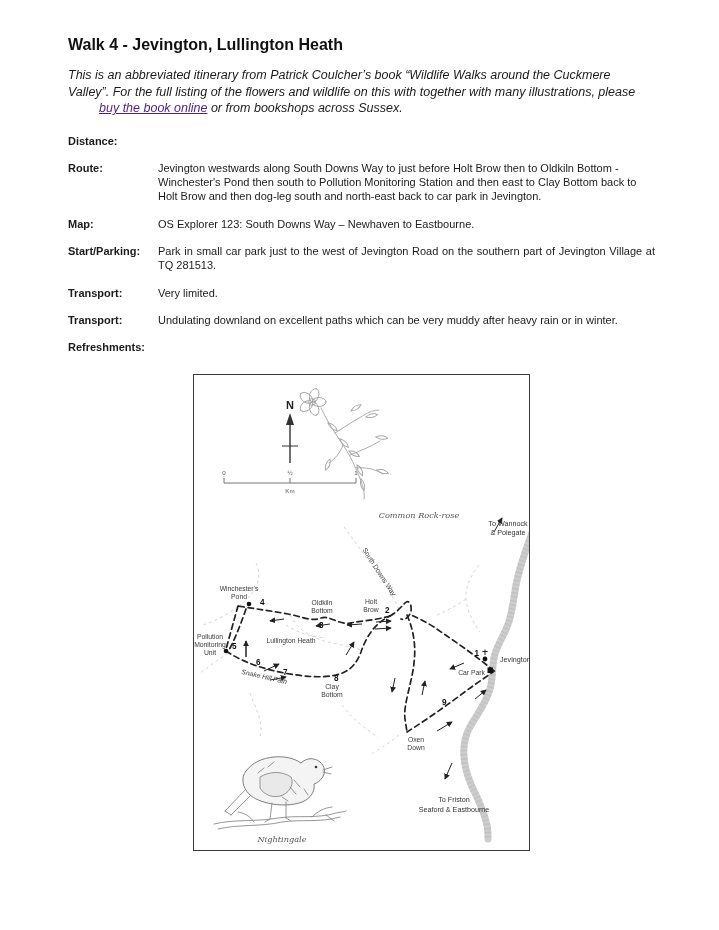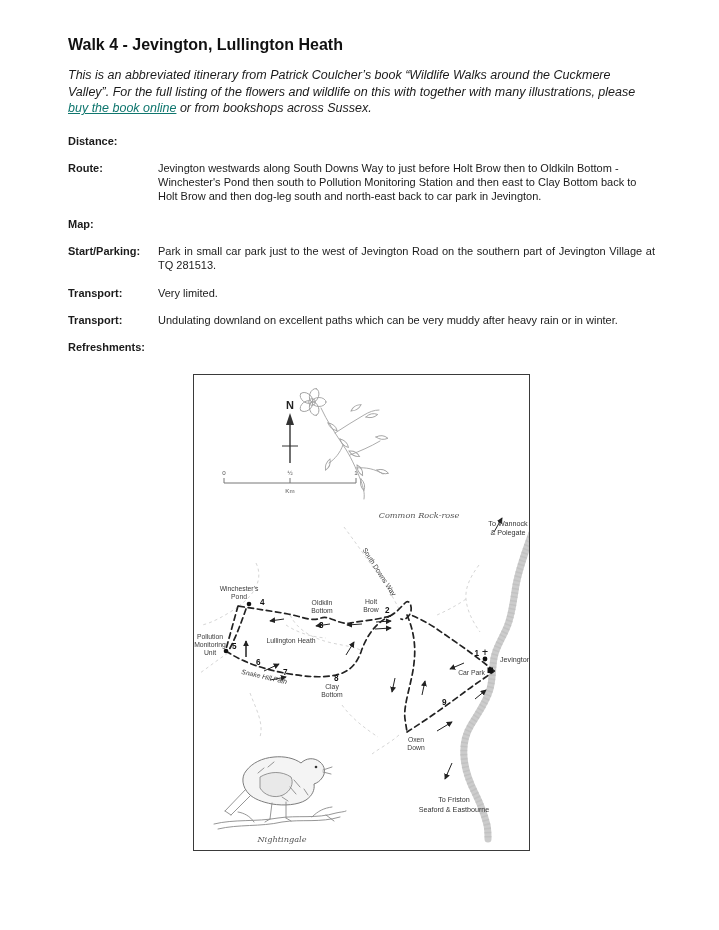--- a/index.html
+++ b/index.html
@@ -5,21 +5,21 @@
   * { margin:0; padding:0; box-sizing:border-box; }
   html,body { background:#ffffff; }
   body {
     width:719px; height:930px; overflow:hidden;
     font-family:"Liberation Sans", sans-serif;
     color:#1b1b1b;
     padding:36px 64px 0 68px;
   }
   .title { font-size:16px; font-weight:bold; color:#111; margin-bottom:13px; }
   .intro { font-size:12.5px; font-style:italic; line-height:1.32; margin-bottom:17px; }
-  .intro a { color:#0f766e; text-decoration:underline; cursor:pointer; }
+  .intro a { color:#4c1d95; text-decoration:underline; cursor:pointer;margin-left:31px; }
   .detail-row { display:grid; grid-template-columns:90px 1fr; margin-bottom:13px; font-size:11px; line-height:1.3; }
   .detail-label { font-weight:bold; }
   .justify { text-align:justify; }
   .map-frame {
     width:337px; height:477px; border:1px solid #3a3a3a;
     margin:20px auto 0 auto; background:#fff;
   }
   svg { display:block; }
   .map-label { font-family:"Liberation Sans",sans-serif; font-size:6.8px; fill:#3a3a3a; }
   .map-label-lg { font-family:"Liberation Sans",sans-serif; font-size:7.2px; fill:#333; }
@@ -47,20 +47,21 @@
   <div class="detail-label">Distance:</div>
 </div>
 
 <div class="detail-row">
   <div class="detail-label">Route:</div>
   <div>Jevington westwards along South Downs Way to just before Holt Brow then to Oldkiln Bottom - Winchester's Pond then south to Pollution Monitoring Station and then east to Clay Bottom back to Holt Brow and then dog-leg south and north-east back to car park in Jevington.</div>
 </div>
 
 <div class="detail-row">
   <div class="detail-label">Map:</div>
+  <div>OS Explorer 123: South Downs Way – Newhaven to Eastbourne.</div>
 </div>
 
 <div class="detail-row">
   <div class="detail-label">Start/Parking:</div>
   <div class="justify">Park in small car park just to the west of Jevington Road on the southern part of Jevington Village at TQ 281513.</div>
 </div>
 
 <div class="detail-row">
   <div class="detail-label">Transport:</div>
   <div>Very limited.</div>

